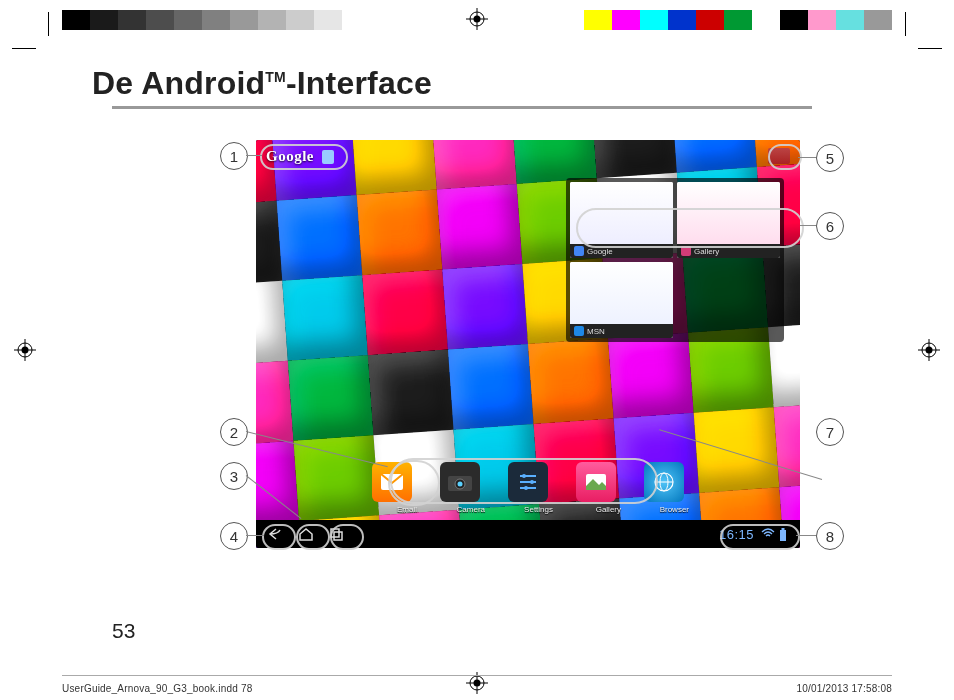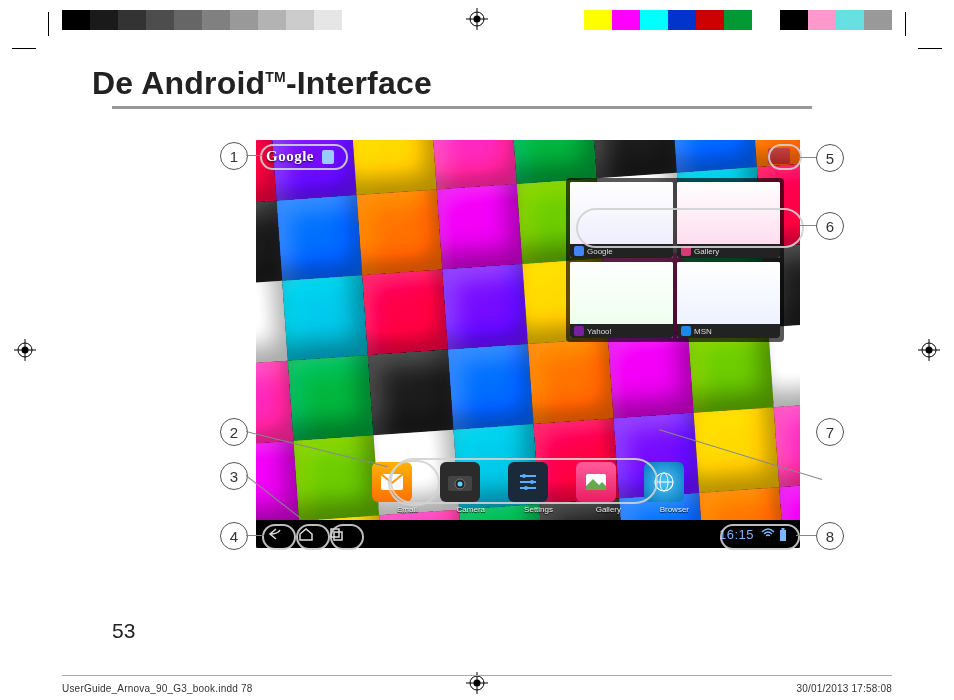--- a/index.html
+++ b/index.html
@@ -376,27 +376,20 @@
             </div>
         </div>
         <div class="th">
           <div class="body" style="background:linear-gradient(#fff,#fde);"></div>
           <div class="bar">
               <span class="ico" style="background:#d23c77"></span>
               <span>Gallery</span>
             </div>
         </div>
         <div class="th">
-          <div class="body" style="background:linear-gradient(#fff,#efe);"></div>
-          <div class="bar">
-              <span class="ico" style="background:#7b1fa2"></span>
-              <span>Yahoo!</span>
-            </div>
-        </div>
-        <div class="th">
           <div class="body" style="background:linear-gradient(#fff,#eef2ff);"></div>
           <div class="bar">
               <span class="ico" style="background:#1e88e5"></span>
               <span>MSN</span>
             </div>
         </div>
       </div>
 
       <div class="dock">
         <div class="app">
@@ -518,14 +511,14 @@
 
     <div class="callnum" style="left:704px; top:382px">8</div>
     <div class="leader" style="left:684px; top:395px; width:20px"></div>
   </div>
 
   <div class="pagenum">53</div>
 </div>
 
 <div class="footer">
   <span>UserGuide_Arnova_90_G3_book.indd   78</span>
-  <span>30/01/2013   17:58:08</span>
+  <span>10/01/2013   17:58:08</span>
 </div>
 
 </body></html>

